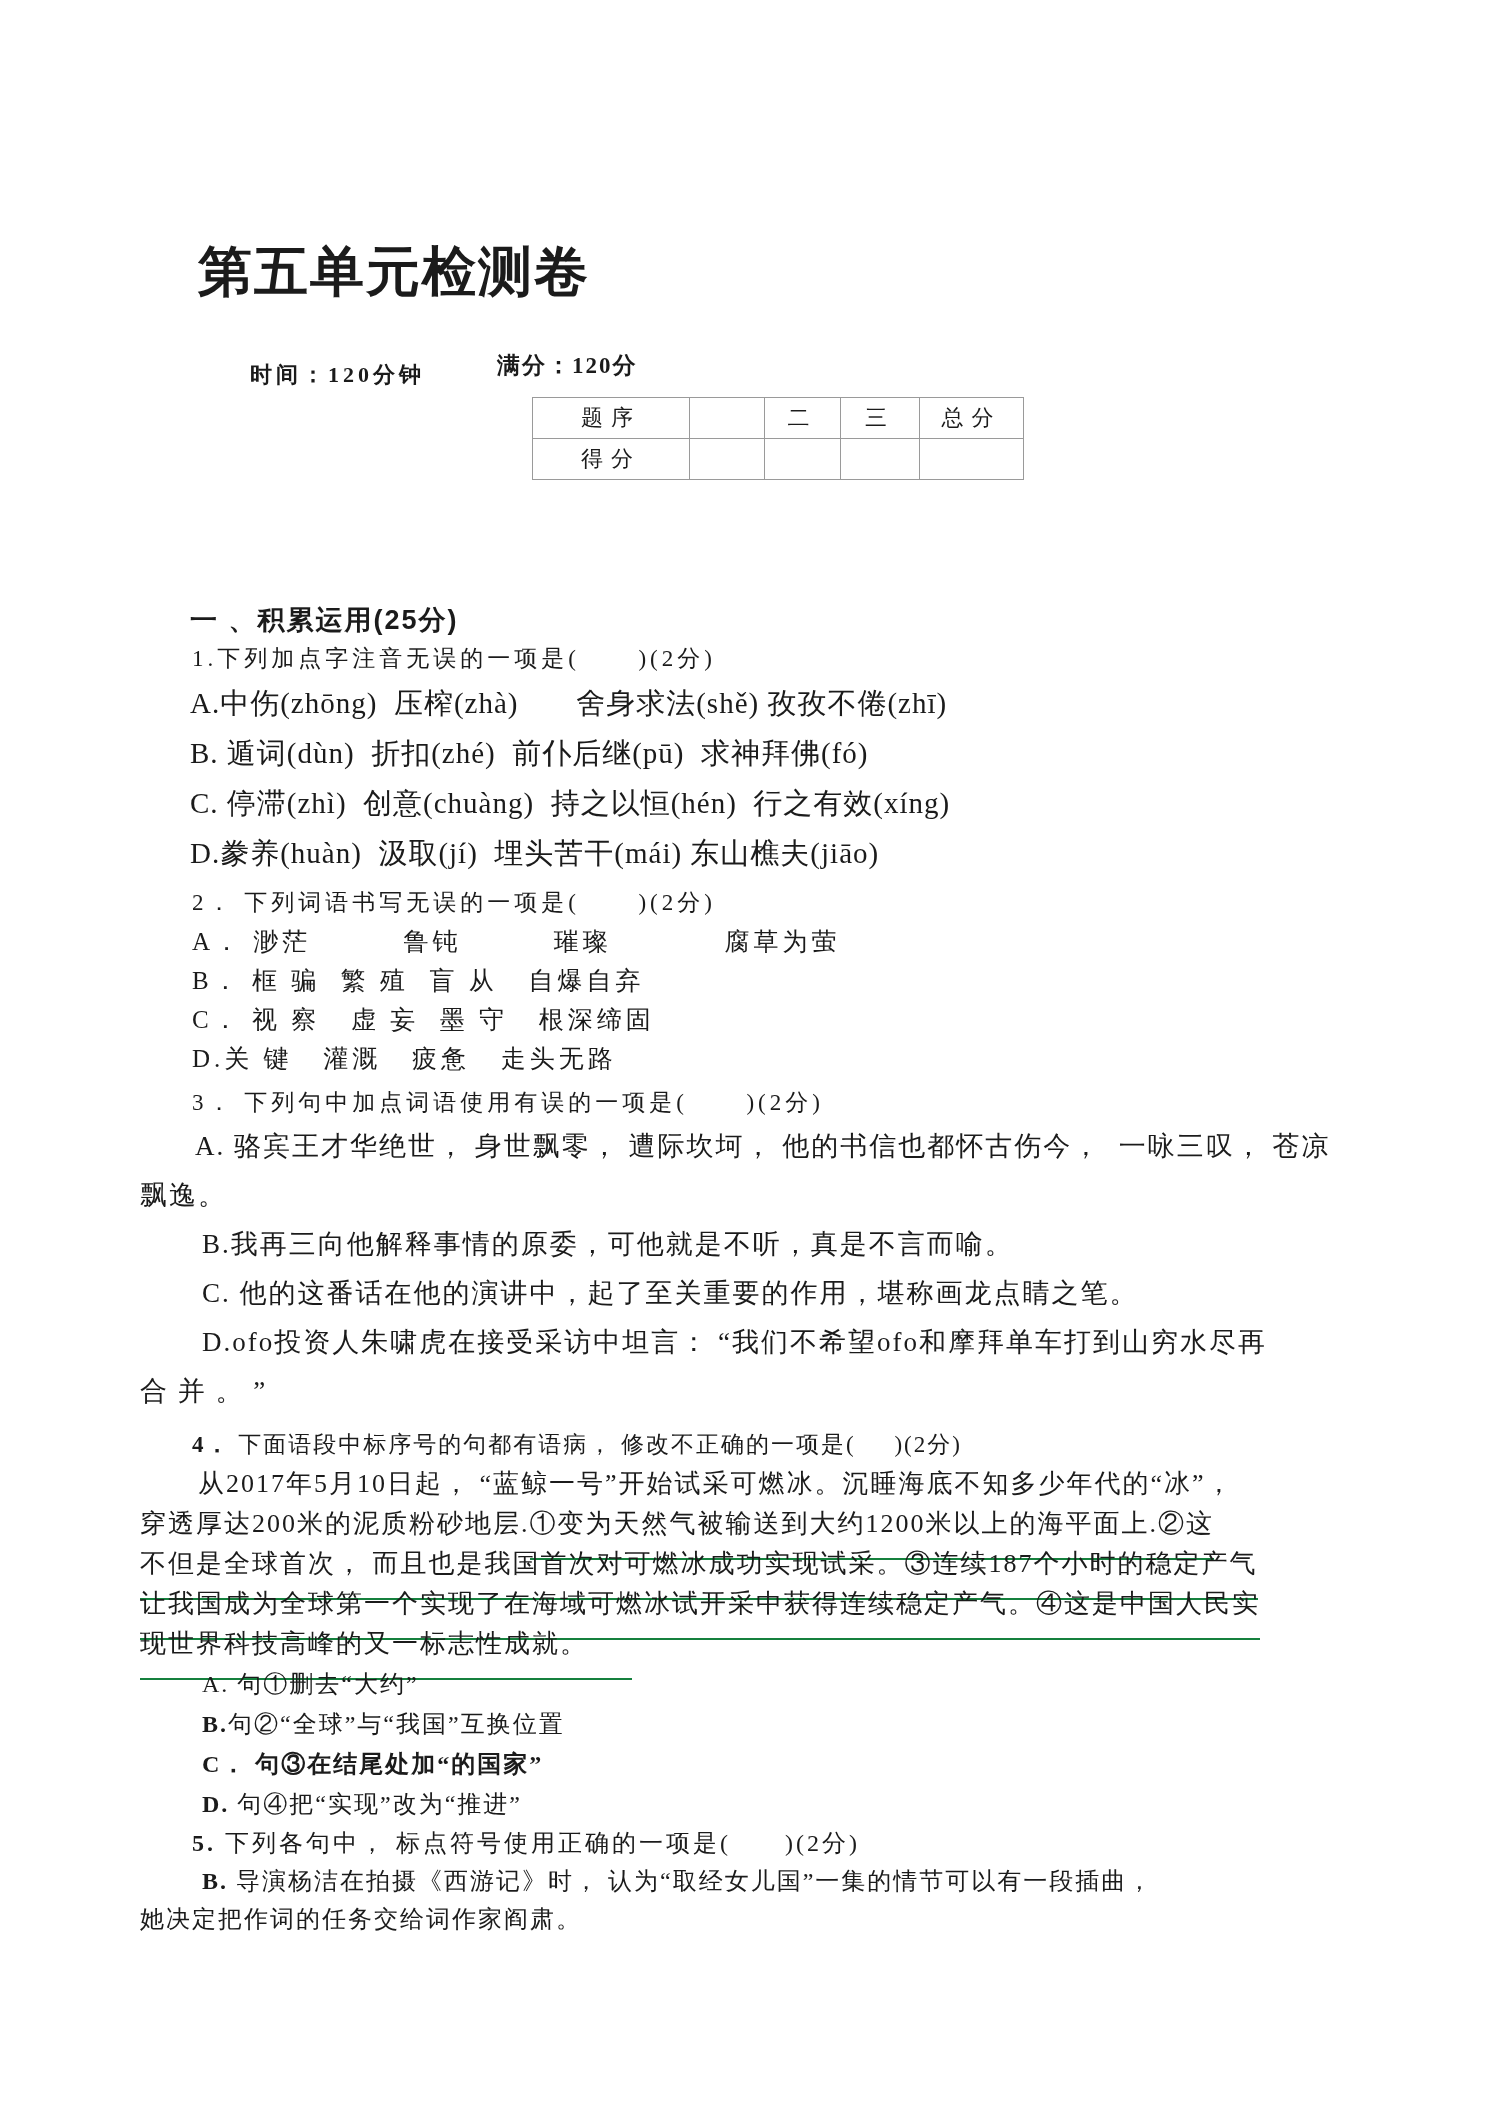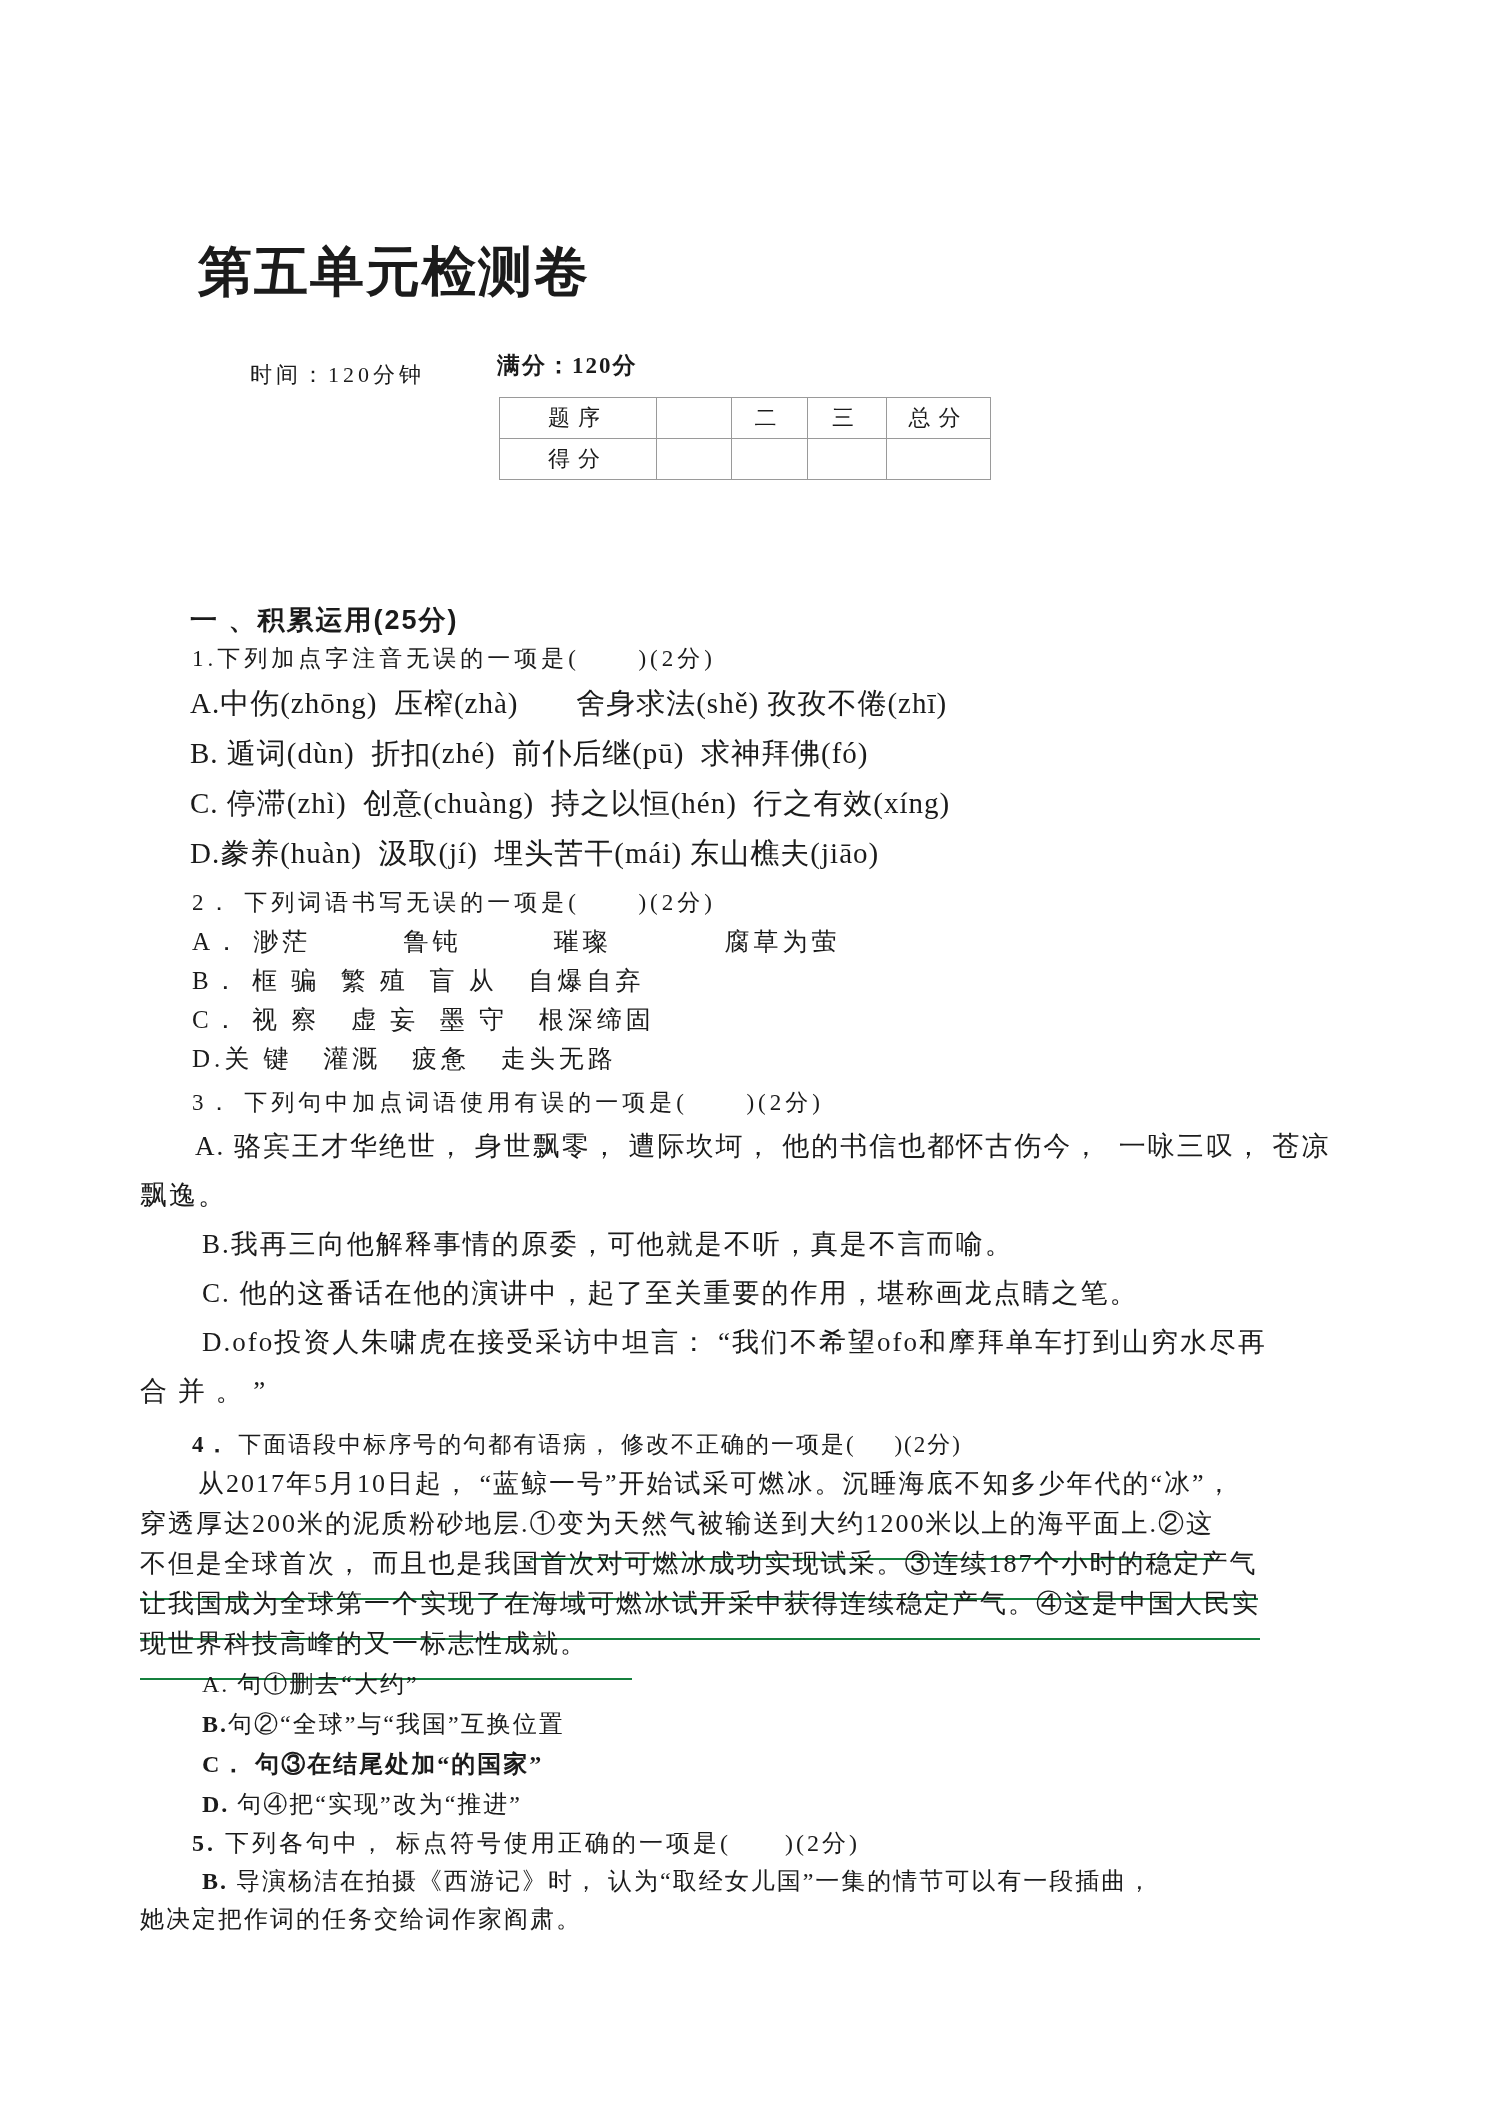--- a/index.html
+++ b/index.html
@@ -12,25 +12,25 @@
     font-family:"Liberation Serif","DejaVu Serif",serif;
     overflow:hidden;
   }
   .pre{white-space:pre-wrap;}
   
   .title{
     position:absolute;left:198px;top:236px;
     font-size:54px;font-weight:bold;letter-spacing:2px;
   }
   
-  .meta-time{position:absolute;left:250px;top:360px;font-size:22px;font-weight:normal;letter-spacing:4px;}
+  .meta-time{position:absolute;left:250px;top:360px;font-size:22px;font-weight:bold;letter-spacing:4px;}
   .meta-full{position:absolute;left:497px;top:350px;font-size:23px;font-weight:bold;letter-spacing:2px;}
   
   .score-table{
-    position:absolute;left:499px;top:397px;
+    position:absolute;left:532px;top:397px;
     border-collapse:collapse;table-layout:fixed;
   }
   .score-table td{
     border:1px solid #9a9a9a;
     height:40px;text-align:center;vertical-align:middle;
     font-size:22px;letter-spacing:8px;padding:0;
   }
   .score-table td.c0{width:156px;}
   .score-table td.c1{width:74px;}
   .score-table td.c2{width:75px;}

